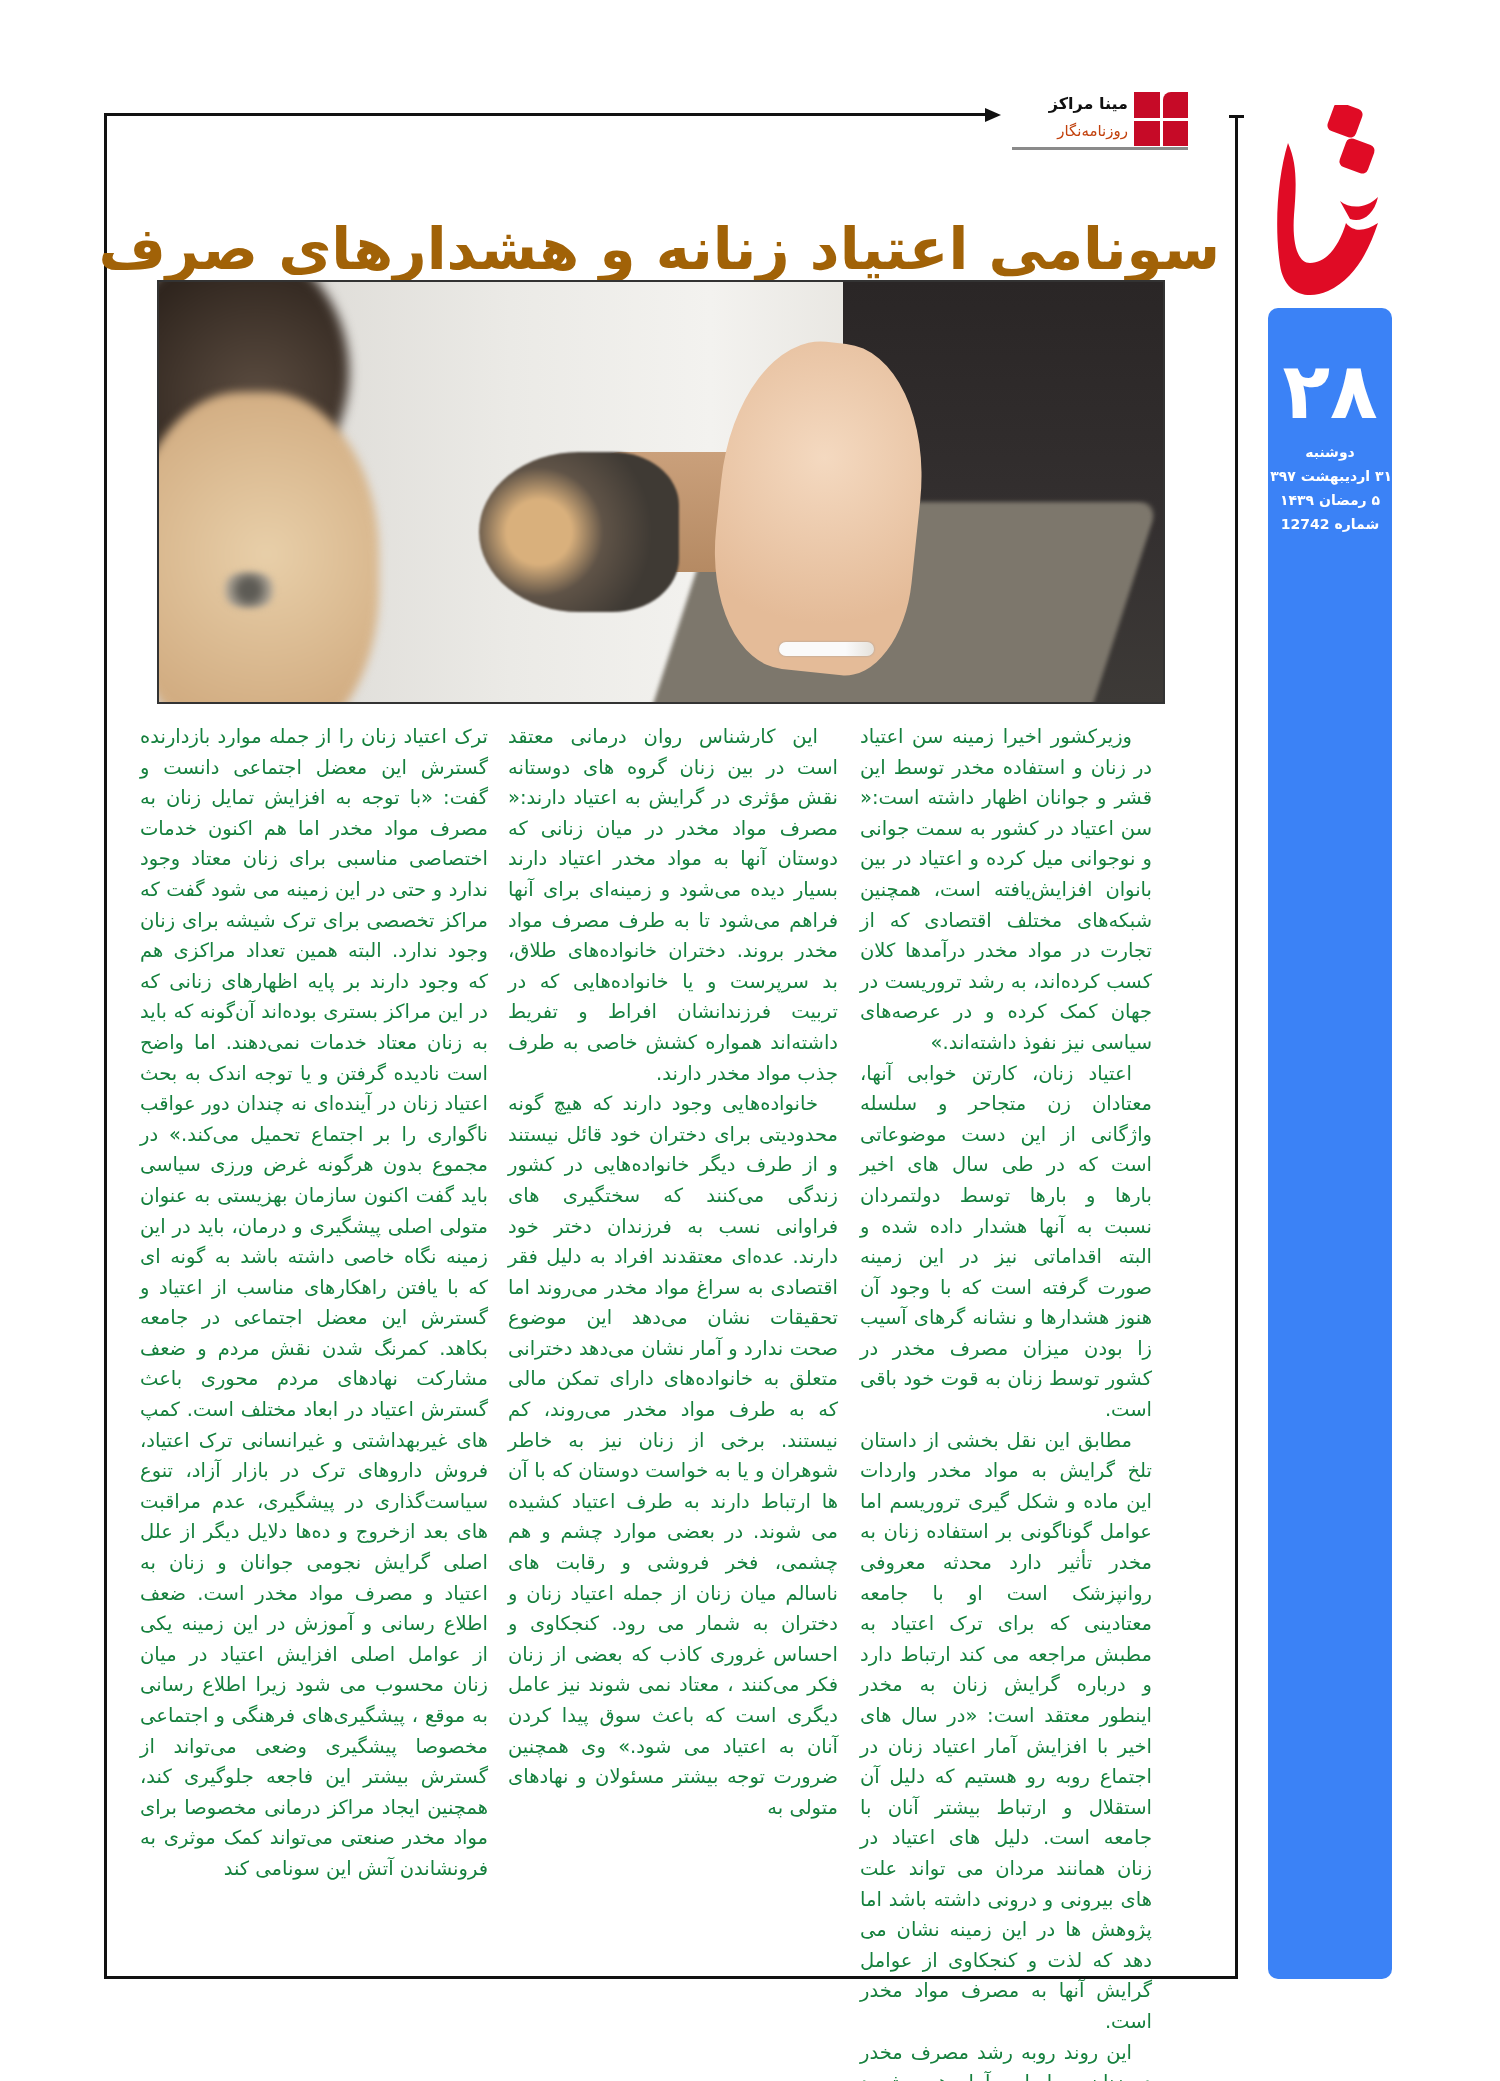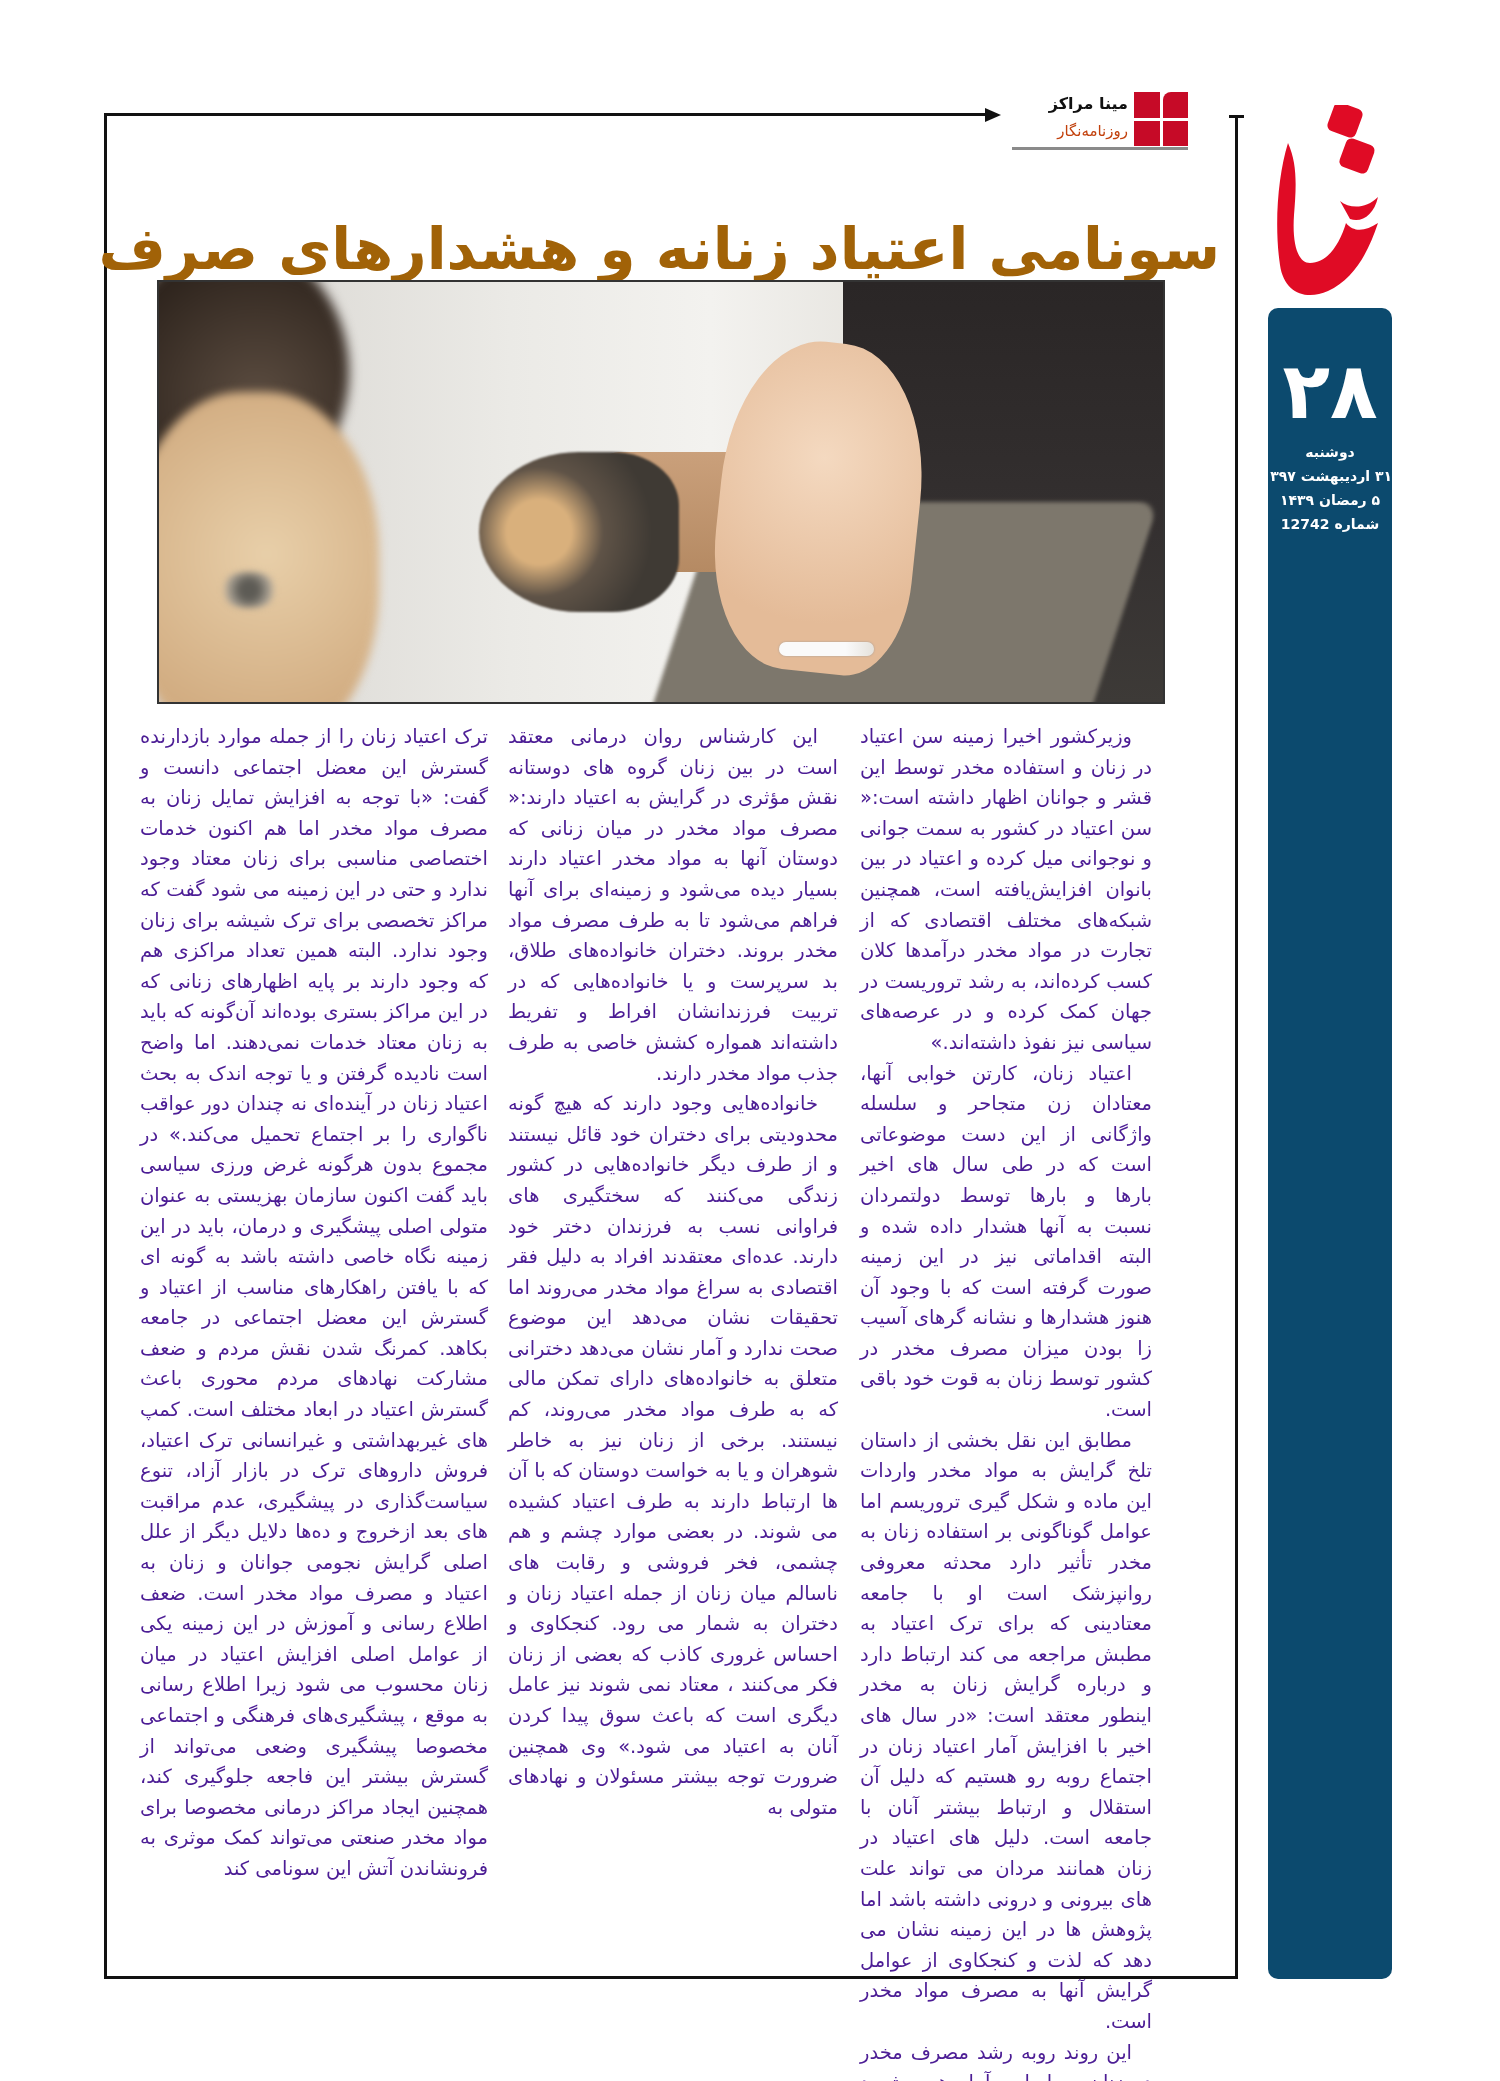--- a/index.html
+++ b/index.html
@@ -32,30 +32,30 @@
   .photo .child-face { position:absolute; left:-30px; top:110px; width:250px; height:360px; border-radius:45%; background:radial-gradient(circle at 55% 45%, #e8cfa9, #d2ad82 70%); filter:blur(5px); }
   .photo .child-eye { position:absolute; left:60px; top:290px; width:60px; height:36px; border-radius:50%; background:radial-gradient(circle, #5d5b55 25%, #a9a194 60%, transparent 75%); filter:blur(3px); }
   .photo .dark-cloth { position:absolute; right:0; top:0; width:320px; height:420px; background:linear-gradient(180deg,#2a2626,#343030 60%,#3d3a37); }
   .photo .grey-cloth { position:absolute; right:40px; top:220px; width:440px; height:220px; background:#7d776c; transform:skewX(-18deg); border-radius:20px; filter:blur(2px); }
   .photo .shoe { position:absolute; left:320px; top:170px; width:200px; height:160px; border-radius:60% 40% 40% 60%; background:radial-gradient(circle at 30% 50%, #d9b07c 20%, #5f5347 40%, #3f3a34 70%); filter:blur(1px); }
   .photo .leg { position:absolute; left:440px; top:170px; width:180px; height:120px; background:linear-gradient(180deg,#caa07b,#b58a63); border-radius:20px; }
   .photo .hand { position:absolute; left:560px; top:60px; width:200px; height:330px; border-radius:45% 45% 30% 40%; background:radial-gradient(circle at 50% 35%, #f4d9c0, #e4bb98 70%); transform:rotate(6deg); }
   .photo .cigarette { position:absolute; left:620px; top:360px; width:95px; height:14px; border-radius:7px; background:linear-gradient(90deg,#fafafa 70%,#e5e2dc); box-shadow:0 0 2px #999; }
 
   
-  .col { position:absolute; top:722px; direction:rtl; text-align:justify; text-align-last:right; font-size:19.5px; line-height:30.6px; color:#4c1d95; }
+  .col { position:absolute; top:722px; direction:rtl; text-align:justify; text-align-last:right; font-size:19.5px; line-height:30.6px; color:#15803d; }
   .col p { margin:0; text-indent:0; }
   .col p.indent { text-indent:20px; }
   .col-1 { left:860px; width:292px; }
   .col-2 { left:508px; width:330px; }
   .col-3 { left:140px; width:348px; }
 
   
   .logo { position:absolute; left:1270px; top:105px; width:122px; height:195px; }
-  .sidebar { position:absolute; left:1268px; top:308px; width:124px; height:1671px; background:#0c4a6e; border-radius:10px; color:#fff; text-align:center; }
+  .sidebar { position:absolute; left:1268px; top:308px; width:124px; height:1671px; background:#3b82f6; border-radius:10px; color:#fff; text-align:center; }
   .page-num { margin-top:38px; font-size:78px; line-height:90px; font-weight:bold; letter-spacing:2px; }
   .date-line { font-size:14px; line-height:24px; font-weight:bold; white-space:nowrap; }
   .date-first { margin-top:4px; }
 </style>
 </head>
 <body>
 
 <div class="frame-top"></div>
 <div class="frame-arrow"></div>
 <div class="frame-left"></div>

